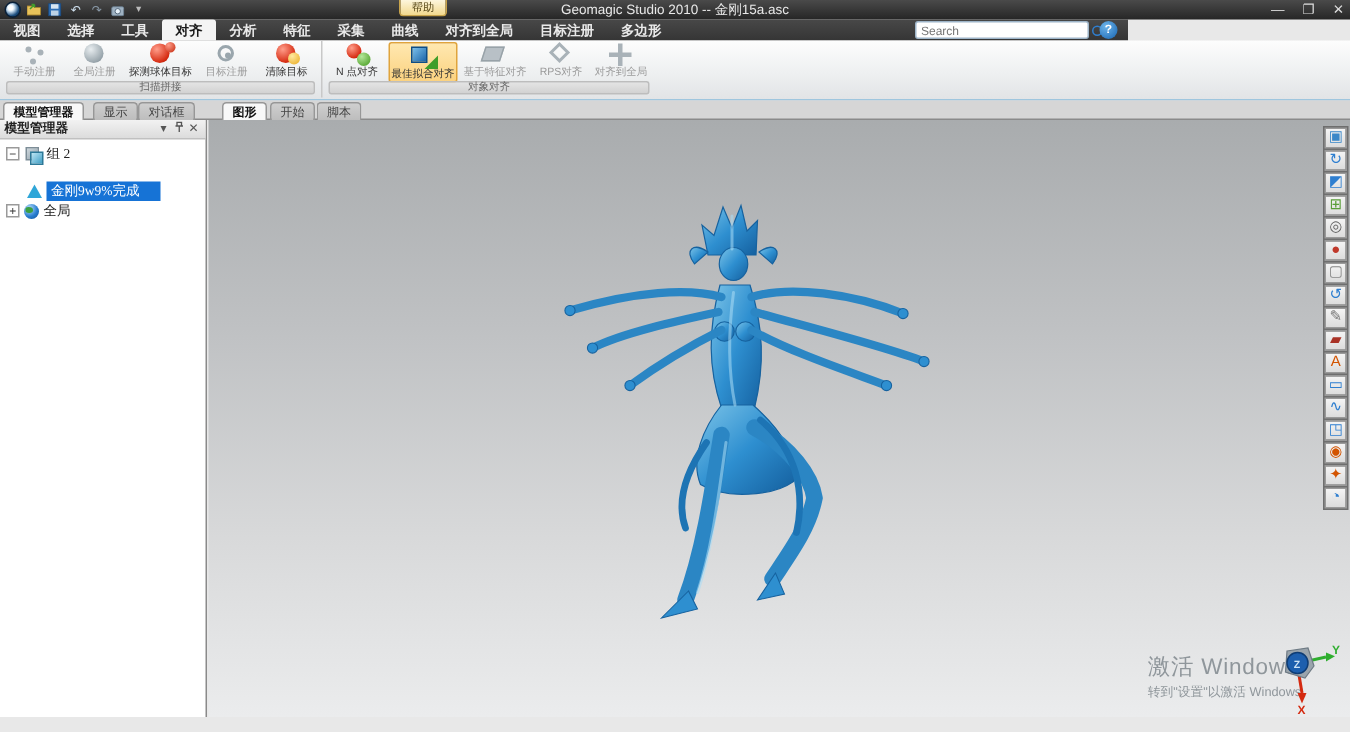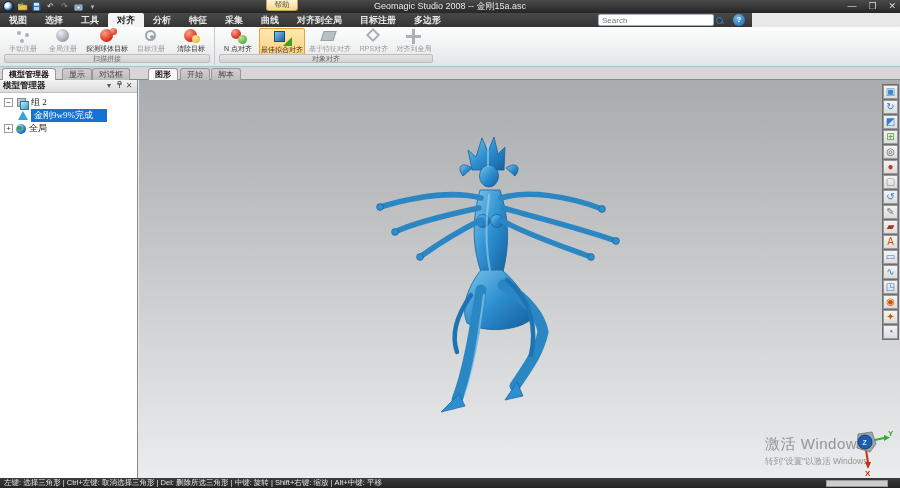--- a/index.html
+++ b/index.html
@@ -17,21 +17,21 @@
     background:linear-gradient(180deg,#fdf6dd,#f2d98e); border:1px solid #c8a44c; border-top:none;
     border-radius:0 0 3px 3px; font-size:7.5px; color:#5a4a1a; text-align:center; line-height:10px; }
   .win-title { position:absolute; left:0; right:0; text-align:center; font-size:9px; color:#e8e8e8; pointer-events:none; }
   .win-ctrls { position:absolute; right:4px; top:0; display:flex; gap:12px; height:13px; align-items:center; }
   .win-ctrls span { color:#ddd; font-size:9px; line-height:1; cursor:pointer; }
 
   
   .menubar { position:absolute; left:0; top:13px; width:752px; height:14px; background:linear-gradient(180deg,#484848,#353535); display:flex; align-items:flex-end; }
   .mtab { height:14px; padding:0 9px; font-size:9px; font-weight:bold; color:#e9e9e9; line-height:14px; cursor:pointer; }
   .mtab.active { background:#f4f4f4; color:#1a1a1a; border-radius:2px 2px 0 0; }
-  .searchwrap { position:absolute; right:38px; top:1px; width:116px; height:12px; background:#fff; border:1px solid #9db4c8; border-radius:2px; display:flex; align-items:center; }
+  .searchwrap { position:absolute; right:26px; top:1px; width:116px; height:12px; background:#fff; border:1px solid #9db4c8; border-radius:2px; display:flex; align-items:center; }
   .searchwrap input { flex:1; border:none; outline:none; font-size:8px; color:#777; padding:0 3px; height:10px; background:transparent; font-family:inherit; }
   .mag { position:relative; width:9px; height:9px; margin-right:2px; }
   .mag::before { content:""; position:absolute; left:1px; top:1px; width:5px; height:5px; border:1.3px solid #2f7fd0; border-radius:50%; }
   .mag::after { content:""; position:absolute; left:6px; top:6px; width:3px; height:1.4px; background:#2f7fd0; transform:rotate(45deg); }
   .help-circle { position:absolute; right:7px; top:1px; width:12px; height:12px; border-radius:50%; background:radial-gradient(circle at 35% 30%,#6db4ea,#1764b0); color:#fff; font-size:8px; font-weight:bold; text-align:center; line-height:12px; cursor:pointer; }
 
   
   .ribbon { position:absolute; left:0; top:27px; width:900px; height:40px;
     background:linear-gradient(180deg,#fdfdfd,#eef0f1 55%,#e2e4e6); border-bottom:1px solid #9fc6de; display:flex; }
   .rgroup { position:relative; height:38px; padding:1px 3px 11px 3px; display:flex; align-items:flex-start; }
@@ -68,21 +68,21 @@
   .ptab.active { background:#f8f8f8; color:#111; font-weight:bold; }
 
   
   .leftpanel { position:absolute; left:0; top:80px; width:138px; height:398px; background:#ffffff; border-right:1px solid #8a8a8a; }
   .lp-header { height:13px; background:linear-gradient(180deg,#f2f2f2,#dcdcdc); border-bottom:1px solid #c0c0c0; display:flex; align-items:center; padding:0 3px; }
   .lp-header .lp-title { flex:1; font-size:8.5px; font-weight:bold; color:#222; }
   .lp-header .hicon { width:10px; text-align:center; font-size:8px; color:#555; cursor:pointer; line-height:10px; }
   .tree { padding-top:3px; }
   .trow { display:flex; align-items:center; height:13px; font-size:9px; color:#222; cursor:pointer; padding-left:4px; }
   .trow .expander { width:9px; height:9px; border:1px solid #9a9a9a; background:#fff; font-size:8px; line-height:7px; text-align:center; color:#333; margin-right:3px; flex:none; }
-  .trow.child { padding-left:18px; }
+  .trow.child { padding-left:18px;margin-top:12px; }
   .trow.selected .tlabel { background:#1673d6; color:#fff; padding:0 14px 0 3px; }
   .tlabel { white-space:nowrap; line-height:13px;font-family:Liberation Serif, serif; }
   .group-icon { position:relative; width:12px; height:11px; margin-right:3px; flex:none; }
   .group-icon::before { content:""; position:absolute; left:1px; top:1px; width:7px; height:7px; background:linear-gradient(135deg,#cfd8dd,#8fa0ab); border:1px solid #7d8d97; }
   .group-icon::after { content:""; position:absolute; left:4px; top:4px; width:7px; height:7px; background:linear-gradient(135deg,#bfe7f5,#3e9ec4); border:1px solid #2d7998; }
   .mesh-icon { width:0; height:0; border-left:5px solid transparent; border-right:5px solid transparent; border-bottom:9px solid #2fa6d8; margin-right:3px; flex:none; }
   .globe-icon { width:10px; height:10px; border-radius:50%; background:radial-gradient(circle at 35% 30%,#bfe2ff,#2a7fd0 55%,#0f4f96), radial-gradient(circle at 60% 60%,#39a43a 20%,transparent 21%); margin-right:3px; flex:none; position:relative; overflow:hidden; }
   .globe-icon::after { content:""; position:absolute; left:1px; top:2px; width:5px; height:4px; background:#3ba042; border-radius:40% 60% 50% 50%; }
 
   
@@ -138,21 +138,21 @@
       <span class="qicon" style="color:#8a9aa8">↷</span>
       <span class="qicon">
         <svg width="9" height="8" viewBox="0 0 9 8">
             <rect x="0.5" y="1.5" width="8" height="6" rx="1" fill="#9fb2c2" stroke="#6a7e90" stroke-width="0.6"></rect>
             <circle cx="4.5" cy="4.5" r="1.8" fill="#e8f2fa" stroke="#4a5e70" stroke-width="0.6"></circle>
           </svg>
       </span>
       <span class="qicon caret">▾</span>
     </div>
     <div class="help-badge">帮助</div>
-    <div class="win-title">Geomagic Studio 2008 -- 金刚15a.asc</div>
+    <div class="win-title">Geomagic Studio 2010 -- 金刚15a.asc</div>
     <div class="win-ctrls">
       <span>—</span>
       <span>❐</span>
       <span>✕</span>
     </div>
   </div>
 
   <div class="menubar">
     <span class="mtab">视图</span>
     <span class="mtab">选择</span>
@@ -409,18 +409,14 @@
       <text x="40" y="10" font-size="8" fill="#2fae2f" font-weight="bold">Y</text>
       <line x1="17" y1="18" x2="20" y2="36" stroke="#d42a10" stroke-width="2"></line>
       <path d="M17,36 L20,43 L23,36 Z" fill="#d42a10"></path>
       <text x="17" y="50" font-size="8" fill="#d42a10" font-weight="bold">X</text>
       <polygon points="10,8 24,6 28,18 22,26 9,22" fill="#9aa4ac" stroke="#6e7a84" stroke-width="0.8"></polygon>
       <circle cx="17" cy="16" r="7" fill="#1d5fae" stroke="#0e3c74" stroke-width="1"></circle>
       <text x="14.5" y="19" font-size="7" fill="#cfe4f6" font-weight="bold">Z</text>
     </svg>
   </div>
 
-  <div class="statusbar">
-    <span class="hints">左键: 选择三角形 | Ctrl+左键: 取消选择三角形 | Del: 删除所选三角形 | 中键: 旋转 | Shift+右键: 缩放 | Alt+中键: 平移</span>
-    <span class="sb-right"></span>
-  </div>
 
 </div>
 
 </body></html>

